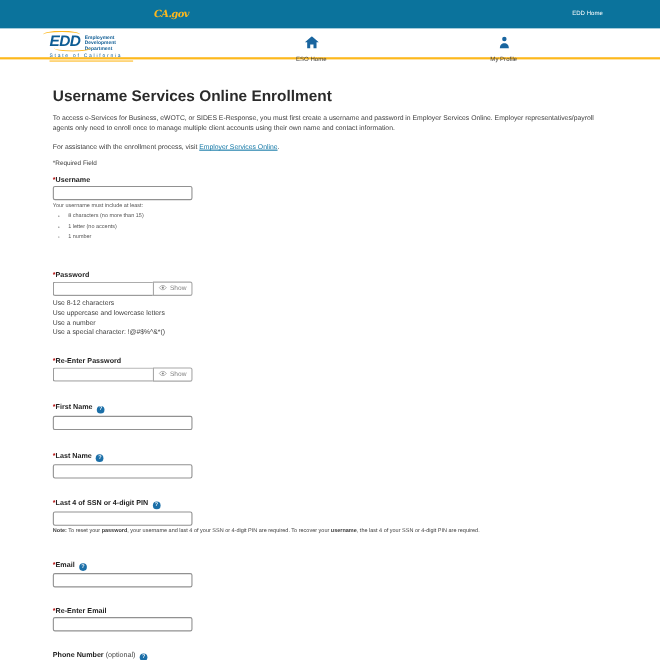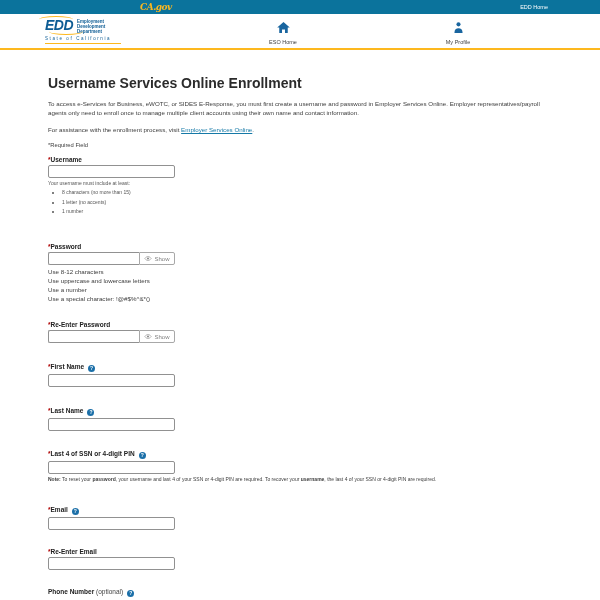--- a/index.html
+++ b/index.html
@@ -6,33 +6,33 @@
   html, body { width: 600px; height: 600px; overflow: hidden; }
   body {
     font-family: "Liberation Sans", "DejaVu Sans", sans-serif;
     background: #ffffff;
     color: #3c3c3c;
     position: relative;
   }
 
   
   .top-bar {
-    height: 14px; background: #0b739c;
+    height: 26px; background: #0b739c;
     display: flex; align-items: center; justify-content: space-between;
     padding: 0 52px 0 140px;
   }
   .ca-logo {
     font-family: "DejaVu Serif", serif; font-style: italic; font-weight: bold;
     color: #fdb81e; font-size: 9px; line-height: 10px; text-decoration: none;
     letter-spacing: -0.5px;
   }
   .edd-home-link { color: #ffffff; font-size: 5.5px; text-decoration: none; }
 
   
-  .site-header { height: 36px; position: relative; background: #ffffff; border-bottom: 2px solid #fdb81e; }
+  .site-header { height: 28px; position: relative; background: #ffffff; border-bottom: 2px solid #fdb81e; }
   .brand { position: absolute; left: 45px; top: 4px; text-decoration: none; }
   .brand-top { display: flex; align-items: flex-start; position: relative; }
   .edd-word {
     font-weight: bold; font-style: italic; color: #0d5c94;
     font-size: 14px; line-height: 14px; letter-spacing: -0.5px; position: relative;
   }
   .arc-top { position: absolute; top: -2px; left: -6px; width: 34px; height: 7px;
     border-top: 1.5px solid #fdb81e; border-radius: 50%; }
   .arc-bottom { position: absolute; bottom: -1px; left: 4px; width: 34px; height: 7px;
     border-bottom: 1.5px solid #fdb81e; border-radius: 50%; }

